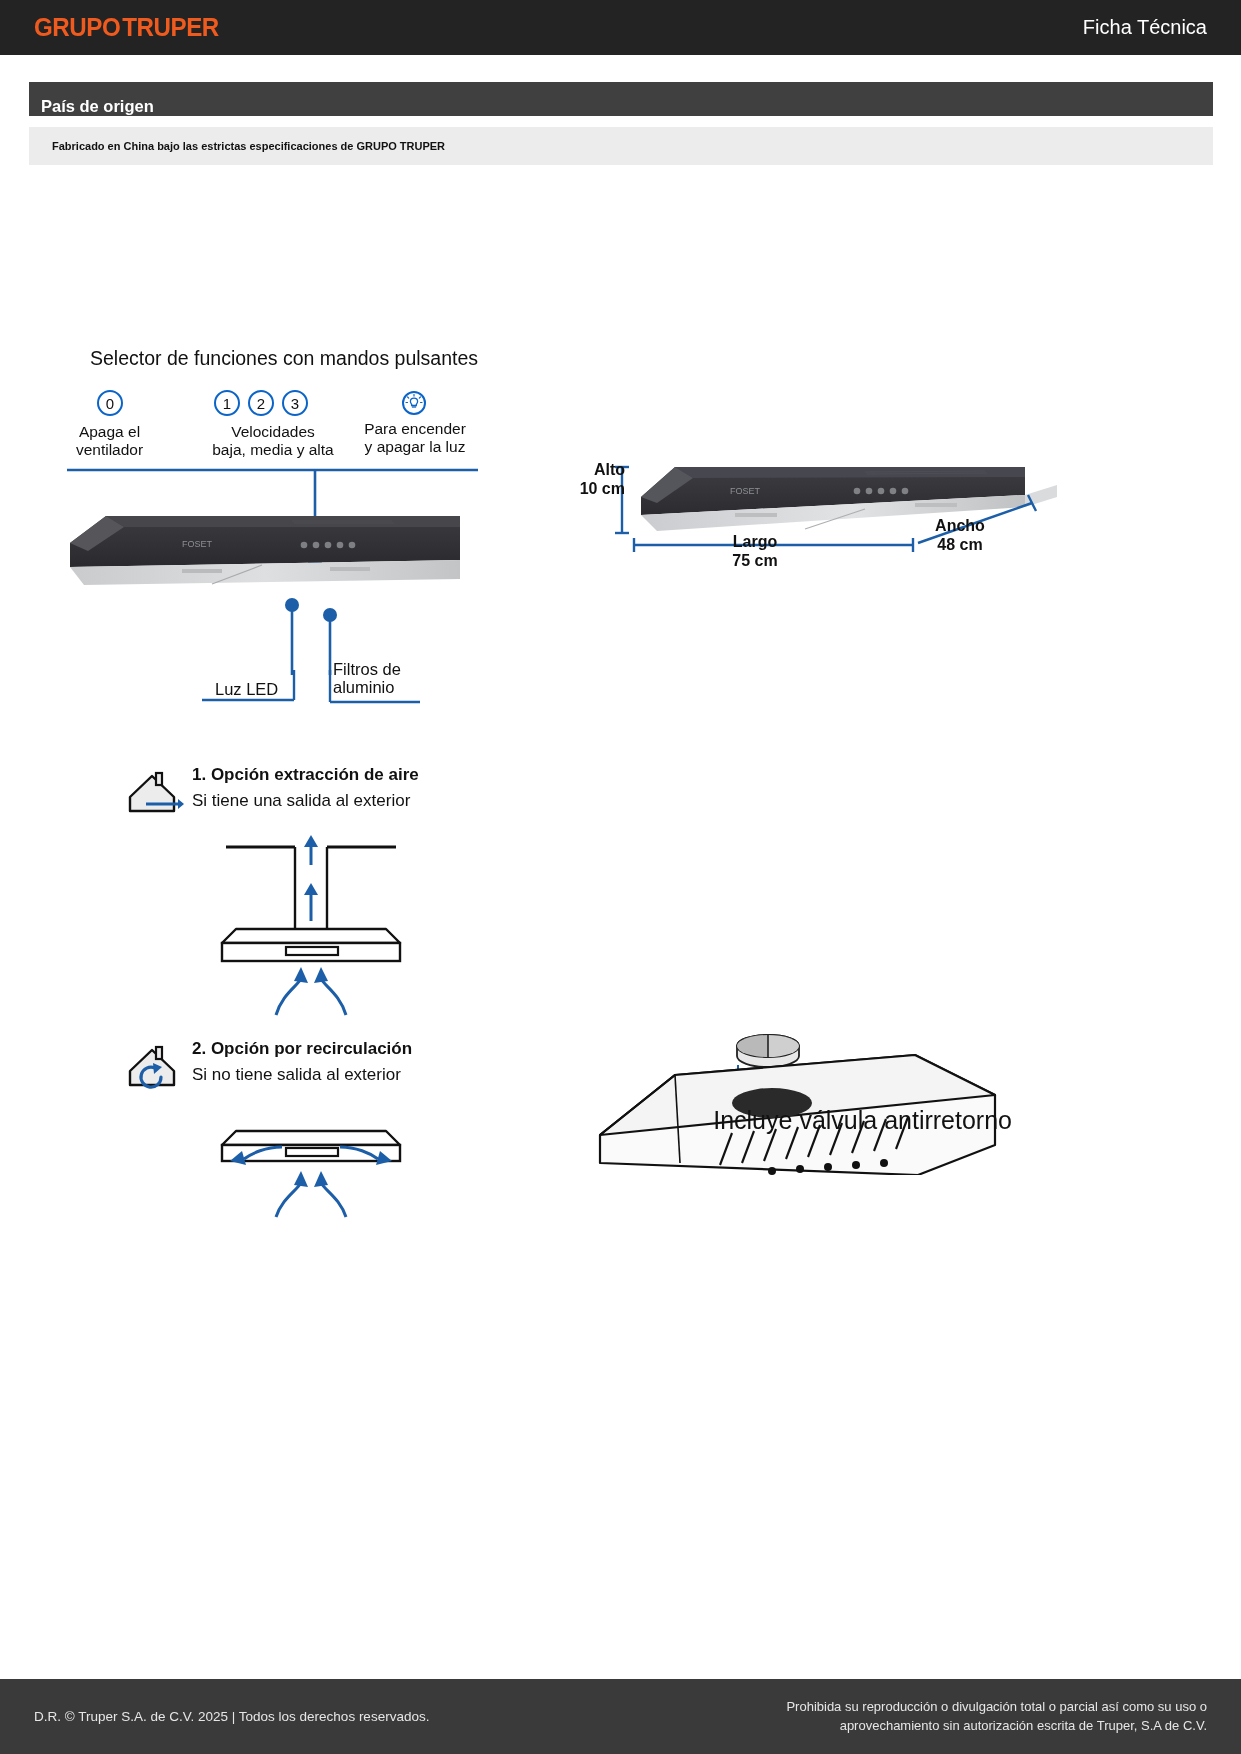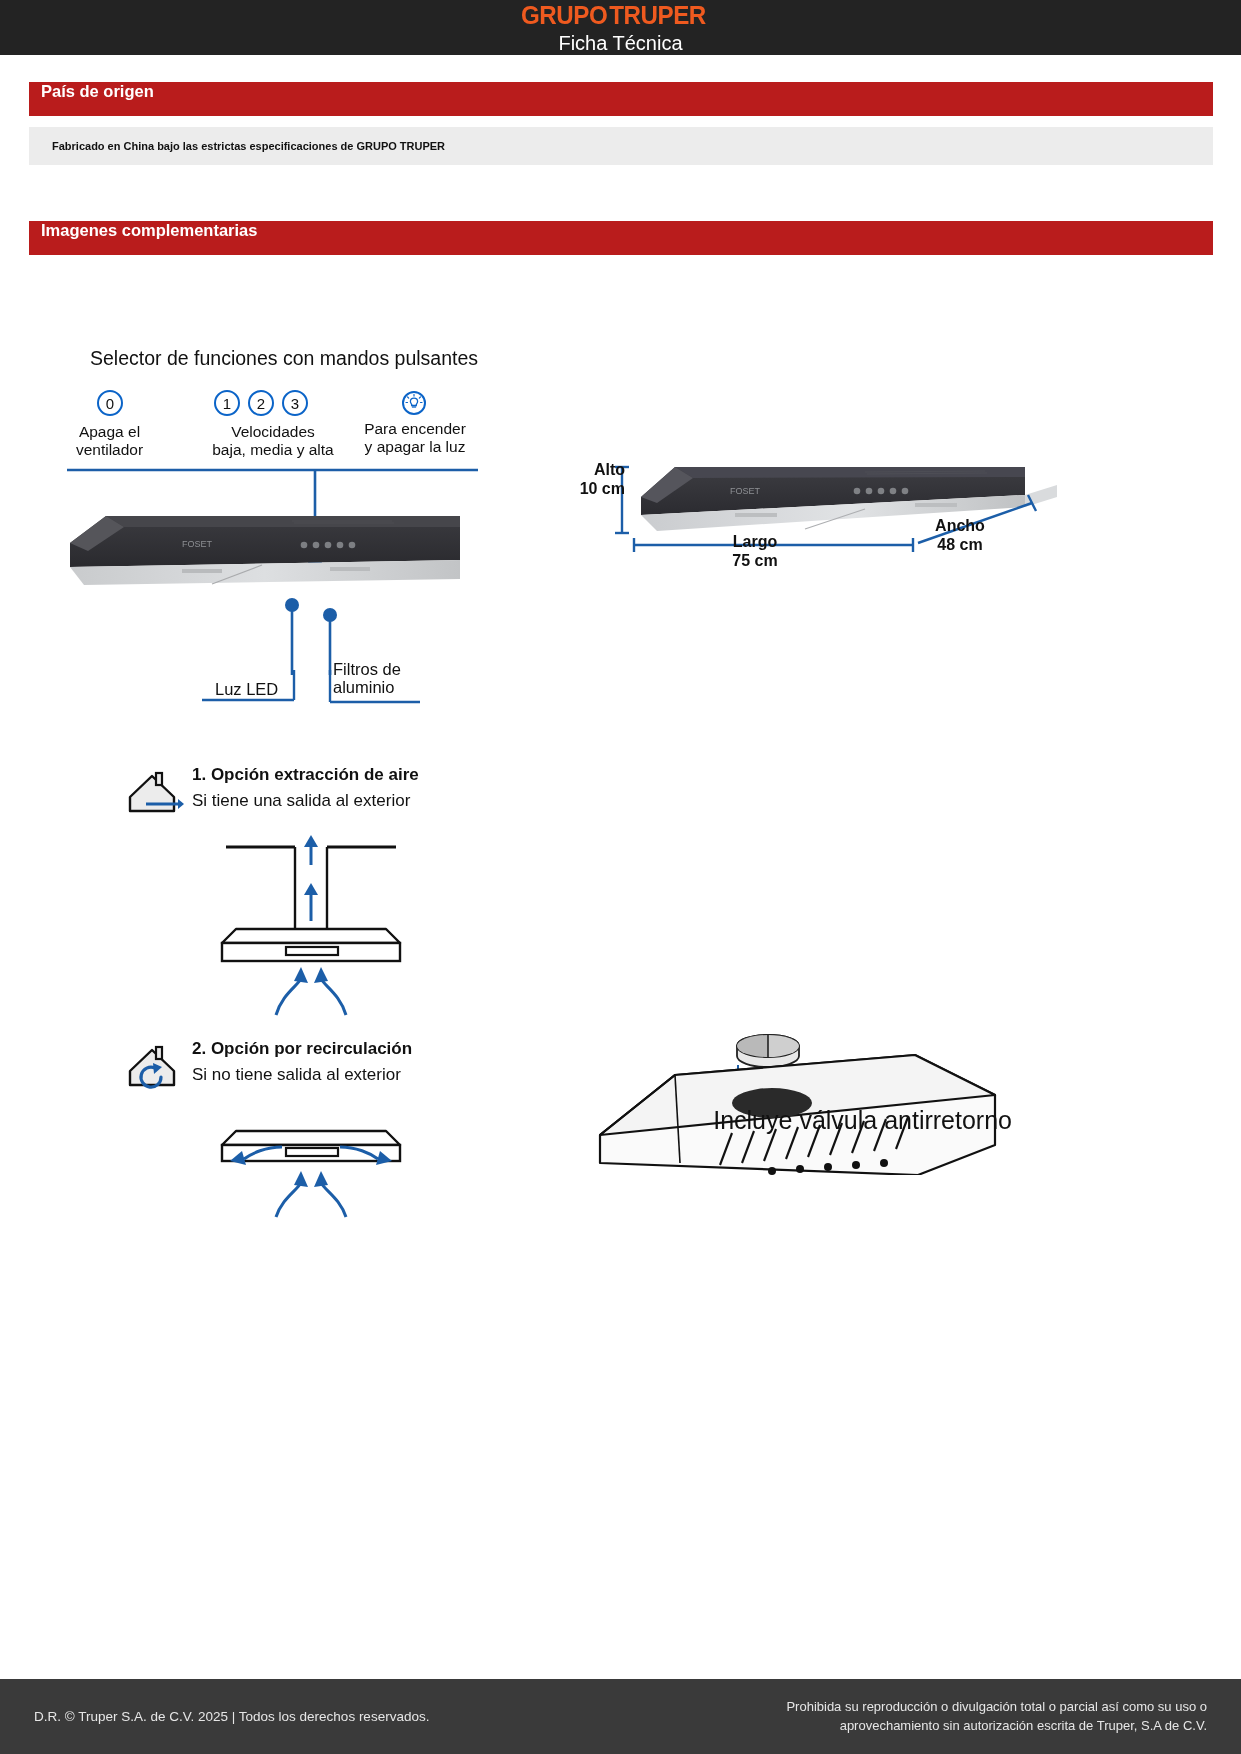--- a/index.html
+++ b/index.html
@@ -11,36 +11,35 @@
     overflow: hidden;
   }
   .page { position: relative; width: 1241px; height: 1754px; background: #fff; }
 
   
   .header {
     position: absolute; left: 0; top: 0; width: 1241px; height: 55px;
     background: #232323;
     display: flex; align-items: center; justify-content: space-between;
     padding: 0 34px;
-    flex-direction: column;
   }
   .brand {
     font-size: 26px; font-weight: bold; letter-spacing: -0.5px;
     color: #ef5a1f; font-family: "Liberation Sans", sans-serif;
     transform: scaleX(0.93); transform-origin: left center;
   }
   .brand .b2 { margin-left: 2px; }
   .header-title {
     font-size: 20px; color: #ffffff; font-family: "Liberation Sans", sans-serif;
   }
 
   
   .sec-bar {
     position: absolute; left: 29px; width: 1184px; height: 34px;
-    background: #b91c1c; display: flex; align-items: flex-start;
+    background: #404040; display: flex; align-items: flex-end;
     padding-left: 12px;
   }
   .sec-bar span {
     color: #fff; font-size: 16.5px; font-weight: bold;
     font-family: "Liberation Sans", sans-serif;
   }
   .sec-bar-1 { top: 82px; }
   .sec-bar-2 { top: 221px; }
 
   .grey-row {
@@ -113,23 +112,20 @@
     <div class="header-title">Ficha Técnica</div>
   </div>
 
   <div class="sec-bar sec-bar-1">
     <span>País de origen</span>
   </div>
   <div class="grey-row">
     <span>Fabricado en China bajo las estrictas especificaciones de GRUPO TRUPER</span>
   </div>
 
-  <div class="sec-bar sec-bar-2">
-    <span>Imagenes complementarias</span>
-  </div>
 
   <div class="canvas">
 
     <div class="abs cap-title" style="left:90px; top:92px;">Selector de funciones con mandos pulsantes</div>
 
     <div class="abs" style="left:97px; top:135px;">
       <div class="btn-circ">
         <span>0</span>
       </div>
     </div>

